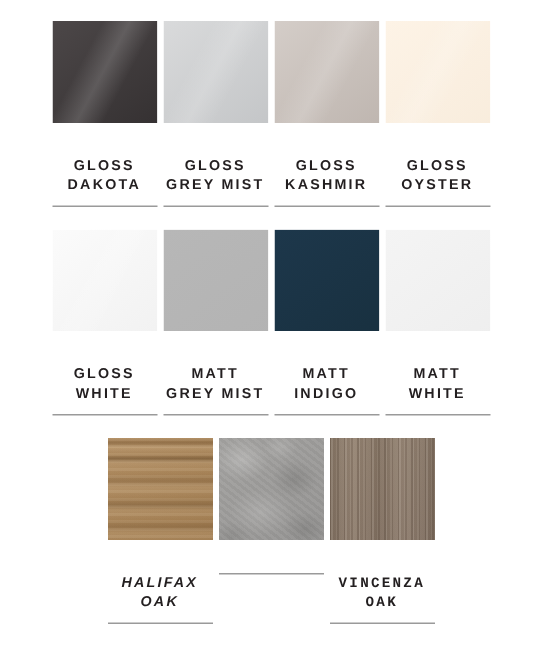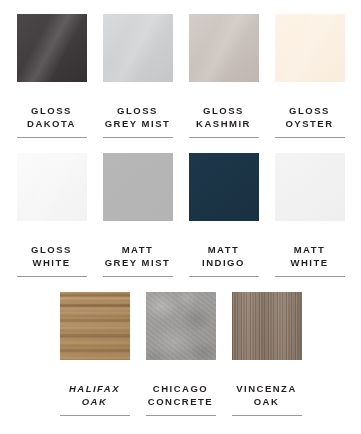--- a/index.html
+++ b/index.html
@@ -19,21 +19,21 @@
     width: 361px;
     height: 434px;
     position: relative;
     background: #ffffff;
   }
 
   .swatch-row {
     display: flex;
     justify-content: center;
     align-items: flex-start;
-    gap: 16px;
+    gap: 4px;
   }
   .row-1 { padding-top: 14px; }
   .row-2 { padding-top: 15px; }
   .row-3 { padding-top: 15px; }
 
   .swatch-cell {
     width: 70px;
     display: flex;
     flex-direction: column;
     align-items: center;
@@ -270,26 +270,24 @@
           <div class="chip tex-wood-h" style="background: linear-gradient(142deg, rgb(179, 143, 99) 0%, rgb(163, 127, 83) 100%);"></div>
         </div>
         <div class="chip-label" style="color: rgb(35, 31, 32); font-style: italic;">HALIFAX
 OAK</div>
         <div class="chip-rule" style="background: rgb(154, 154, 154);"></div>
       </div>
       <div class="swatch-cell">
         <div class="chip-wrap">
           <div class="chip tex-concrete" style="background: linear-gradient(142deg, rgb(163, 162, 160) 0%, rgb(148, 147, 146) 100%);"></div>
         </div>
-        <div class="chip-label" style="color: rgb(35, 31, 32);">CHICAGO
-CONCRETE</div>
         <div class="chip-rule" style="background: rgb(154, 154, 154);"></div>
       </div>
       <div class="swatch-cell">
         <div class="chip-wrap">
           <div class="chip tex-wood-v" style="background: linear-gradient(142deg, rgb(147, 129, 111) 0%, rgb(133, 115, 100) 100%);"></div>
         </div>
-        <div class="chip-label" style="color: rgb(35, 31, 32);">VINCENZA
+        <div class="chip-label" style="color: rgb(35, 31, 32); font-family: Liberation Mono, monospace;">VINCENZA
 OAK</div>
         <div class="chip-rule" style="background: rgb(154, 154, 154);"></div>
       </div>
     </div>
 </div>
 
 </body></html>

